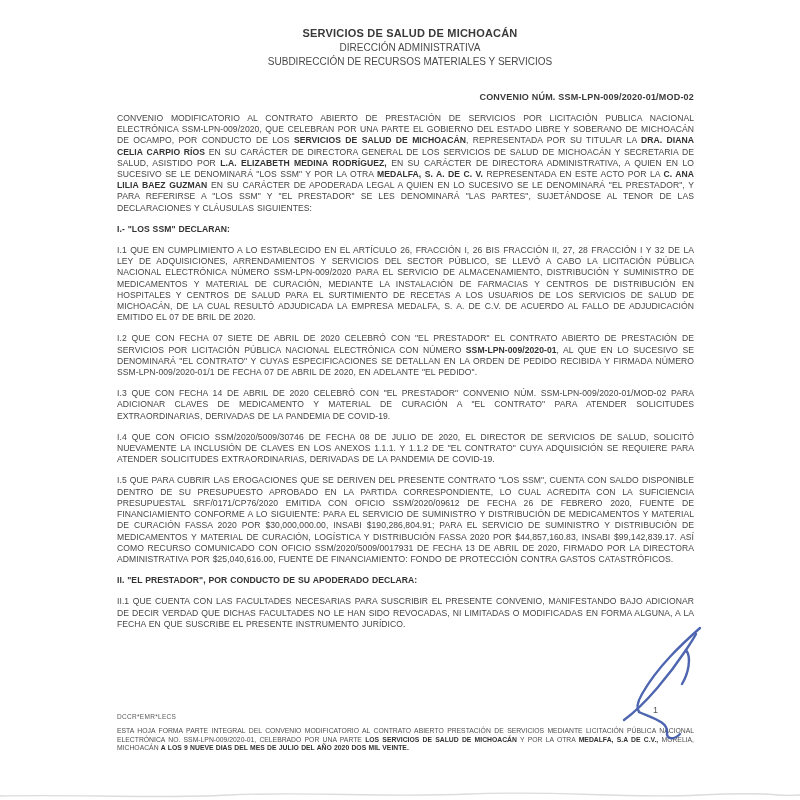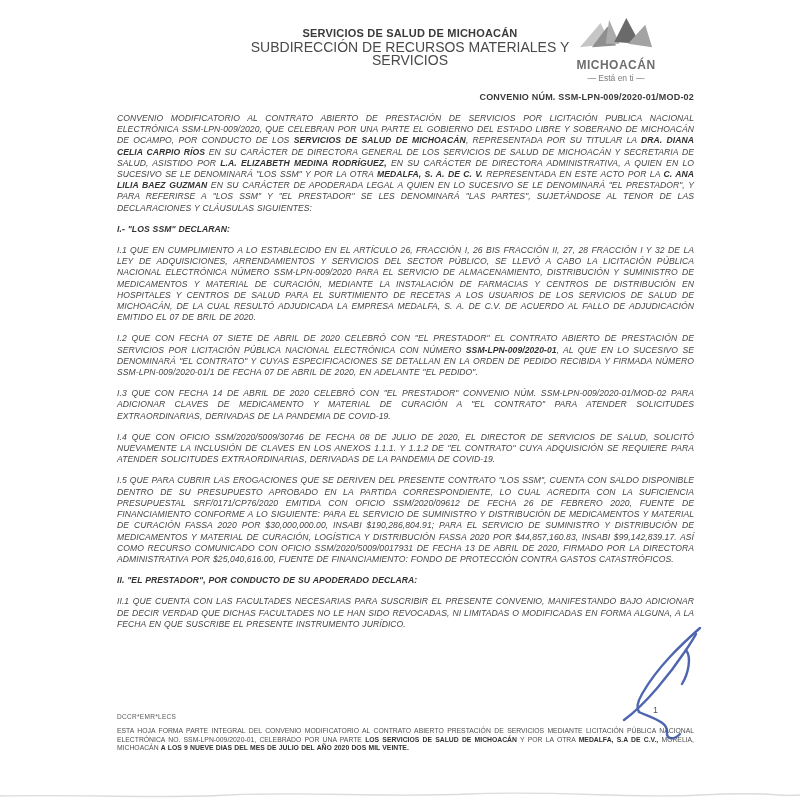--- a/index.html
+++ b/index.html
@@ -8,30 +8,30 @@
     background:#ffffff;overflow:hidden;
     font-family:"Liberation Sans", sans-serif;
     color:#414141;
   }
   
   .crest-wrap{position:absolute;left:138px;top:12px;width:118px;text-align:center;}
   .crest-caption{margin-top:3px;font-size:9px;font-weight:bold;letter-spacing:1px;color:#5a5149;}
   .head-center{position:absolute;left:245px;top:27px;width:330px;text-align:center;line-height:13px;}
   .head-org{font-size:11px;font-weight:bold;color:#3a3a3a;letter-spacing:.2px;}
   .head-dir{font-size:10px;color:#4a4a4a;margin-top:1px;}
-  .head-sub{font-size:14px;color:#4a4a4a;margin-top:1px;}
+  .head-sub{font-size:10px;color:#4a4a4a;margin-top:1px;}
   .brand-wrap{position:absolute;left:558px;top:16px;width:116px;text-align:center;}
   .brand-title{font-size:12px;font-weight:bold;letter-spacing:.5px;color:#6e6e6e;margin-top:-2px;}
   .brand-tag{font-size:8.5px;color:#7a7a7a;margin-top:1px;}
   .convenio-num{
     position:absolute;top:92px;right:106px;
     font-size:9px;font-weight:bold;color:#3a3a3a;letter-spacing:.2px;
   }
   
-  .content{position:absolute;left:117px;width:577px;top:113px;font-style:italic;}
+  .content{position:absolute;left:117px;width:577px;top:113px;}
   .para{
     margin:0 0 10px 0;font-size:8.6px;line-height:11.2px;
     text-align:justify;letter-spacing:.05px;word-spacing:.5px;color:#454545;
   }
   .para.head{font-weight:bold;color:#333;text-align:left;}
   .b{font-weight:bold;color:#333;}
   
   .foot-initials{position:absolute;left:117px;top:713px;font-size:6.5px;color:#5a5a5a;letter-spacing:.3px;}
   .page-num{position:absolute;left:653px;top:705px;font-size:9px;color:#555;}
   .foot-legal{
@@ -43,34 +43,24 @@
   .page-edge{position:absolute;left:0;top:782px;width:800px;height:18px;}
 </style>
 </head>
 <body>
 
 <div class="sheet">
 
 
   <div class="head-center">
     <div class="head-org">SERVICIOS DE SALUD DE MICHOACÁN</div>
+    <div class="head-dir">DIRECCIÓN ADMINISTRATIVA</div>
     <div class="head-sub">SUBDIRECCIÓN DE RECURSOS MATERIALES Y SERVICIOS</div>
   </div>
 
-  <div class="brand-wrap">
-    <svg width="86" height="40" viewBox="0 0 100 46">
-      <polygon points="8,36 32,8 44,32" fill="#c6c6c6"></polygon>
-      <polygon points="22,36 40,12 50,34" fill="#8f8f8f"></polygon>
-      <polygon points="42,4 54,32 38,32" fill="#ababab"></polygon>
-      <polygon points="48,30 62,2 78,32" fill="#6a6a6a"></polygon>
-      <polygon points="64,32 84,10 92,36" fill="#a3a3a3"></polygon>
-    </svg>
-    <div class="brand-title">MICHOACÁN</div>
-    <div class="brand-tag">— Está en ti —</div>
-  </div>
 
   <div class="convenio-num">CONVENIO NÚM. SSM-LPN-009/2020-01/MOD-02</div>
 
   <div class="content">
     <p class="para"><span>CONVENIO MODIFICATORIO AL CONTRATO ABIERTO DE PRESTACIÓN DE SERVICIOS POR LICITACIÓN PUBLICA NACIONAL ELECTRÓNICA SSM-LPN-009/2020, QUE CELEBRAN POR UNA PARTE EL GOBIERNO DEL ESTADO LIBRE Y SOBERANO DE MICHOACÁN DE OCAMPO, POR CONDUCTO DE LOS </span><span class="b">SERVICIOS DE SALUD DE MICHOACÁN</span><span>, REPRESENTADA POR SU TITULAR LA </span><span class="b">DRA. DIANA CELIA CARPIO RÍOS</span><span> EN SU CARÁCTER DE DIRECTORA GENERAL DE LOS SERVICIOS DE SALUD DE MICHOACÁN Y SECRETARIA DE SALUD, ASISTIDO POR </span><span class="b">L.A. ELIZABETH MEDINA RODRÍGUEZ,</span><span> EN SU CARÁCTER DE DIRECTORA ADMINISTRATIVA, A QUIEN EN LO SUCESIVO SE LE DENOMINARÁ "LOS SSM" Y POR LA OTRA </span><span class="b">MEDALFA, S. A. DE C. V.</span><span> REPRESENTADA EN ESTE ACTO POR LA </span><span class="b">C. ANA LILIA BAEZ GUZMAN</span><span> EN SU CARÁCTER DE APODERADA LEGAL A QUIEN EN LO SUCESIVO SE LE DENOMINARÁ "EL PRESTADOR", Y PARA REFERIRSE A "LOS SSM" Y "EL PRESTADOR" SE LES DENOMINARÁ "LAS PARTES", SUJETÁNDOSE AL TENOR DE LAS DECLARACIONES Y CLÁUSULAS SIGUIENTES:</span></p>
     <p class="para head"><span class="b">I.- "LOS SSM" DECLARAN:</span></p>
     <p class="para"><span>I.1 QUE EN CUMPLIMIENTO A LO ESTABLECIDO EN EL ARTÍCULO 26, FRACCIÓN I, 26 BIS FRACCIÓN II, 27, 28 FRACCIÓN I Y 32 DE LA LEY DE ADQUISICIONES, ARRENDAMIENTOS Y SERVICIOS DEL SECTOR PÚBLICO, SE LLEVÓ A CABO LA LICITACIÓN PÚBLICA NACIONAL ELECTRÓNICA NÚMERO SSM-LPN-009/2020 PARA EL SERVICIO DE ALMACENAMIENTO, DISTRIBUCIÓN Y SUMINISTRO DE MEDICAMENTOS Y MATERIAL DE CURACIÓN, MEDIANTE LA INSTALACIÓN DE FARMACIAS Y CENTROS DE DISTRIBUCIÓN EN HOSPITALES Y CENTROS DE SALUD PARA EL SURTIMIENTO DE RECETAS A LOS USUARIOS DE LOS SERVICIOS DE SALUD DE MICHOACÁN, DE LA CUAL RESULTÓ ADJUDICADA LA EMPRESA MEDALFA, S. A. DE C.V. DE ACUERDO AL FALLO DE ADJUDICACIÓN EMITIDO EL 07 DE BRIL DE 2020.</span></p>
     <p class="para"><span>I.2 QUE CON FECHA 07 SIETE DE ABRIL DE 2020 CELEBRÓ CON "EL PRESTADOR" EL CONTRATO ABIERTO DE PRESTACIÓN DE SERVICIOS POR LICITACIÓN PÚBLICA NACIONAL ELECTRÓNICA CON NÚMERO </span><span class="b">SSM-LPN-009/2020-01</span><span>, AL QUE EN LO SUCESIVO SE DENOMINARÁ "EL CONTRATO" Y CUYAS ESPECIFICACIONES SE DETALLAN EN LA ORDEN DE PEDIDO RECIBIDA Y FIRMADA NÚMERO SSM-LPN-009/2020-01/1 DE FECHA 07 DE ABRIL DE 2020, EN ADELANTE "EL PEDIDO".</span></p>
     <p class="para"><span>I.3 QUE CON FECHA 14 DE ABRIL DE 2020 CELEBRÓ CON "EL PRESTADOR" CONVENIO NÚM. SSM-LPN-009/2020-01/MOD-02 PARA ADICIONAR CLAVES DE MEDICAMENTO Y MATERIAL DE CURACIÓN A "EL CONTRATO" PARA ATENDER SOLICITUDES EXTRAORDINARIAS, DERIVADAS DE LA PANDEMIA DE COVID-19.</span></p>
     <p class="para"><span>I.4 QUE CON OFICIO SSM/2020/5009/30746 DE FECHA 08 DE JULIO DE 2020, EL DIRECTOR DE SERVICIOS DE SALUD, SOLICITÓ NUEVAMENTE LA INCLUSIÓN DE CLAVES EN LOS ANEXOS 1.1.1. Y 1.1.2 DE "EL CONTRATO" CUYA ADQUISICIÓN SE REQUIERE PARA ATENDER SOLICITUDES EXTRAORDINARIAS, DERIVADAS DE LA PANDEMIA DE COVID-19.</span></p>

